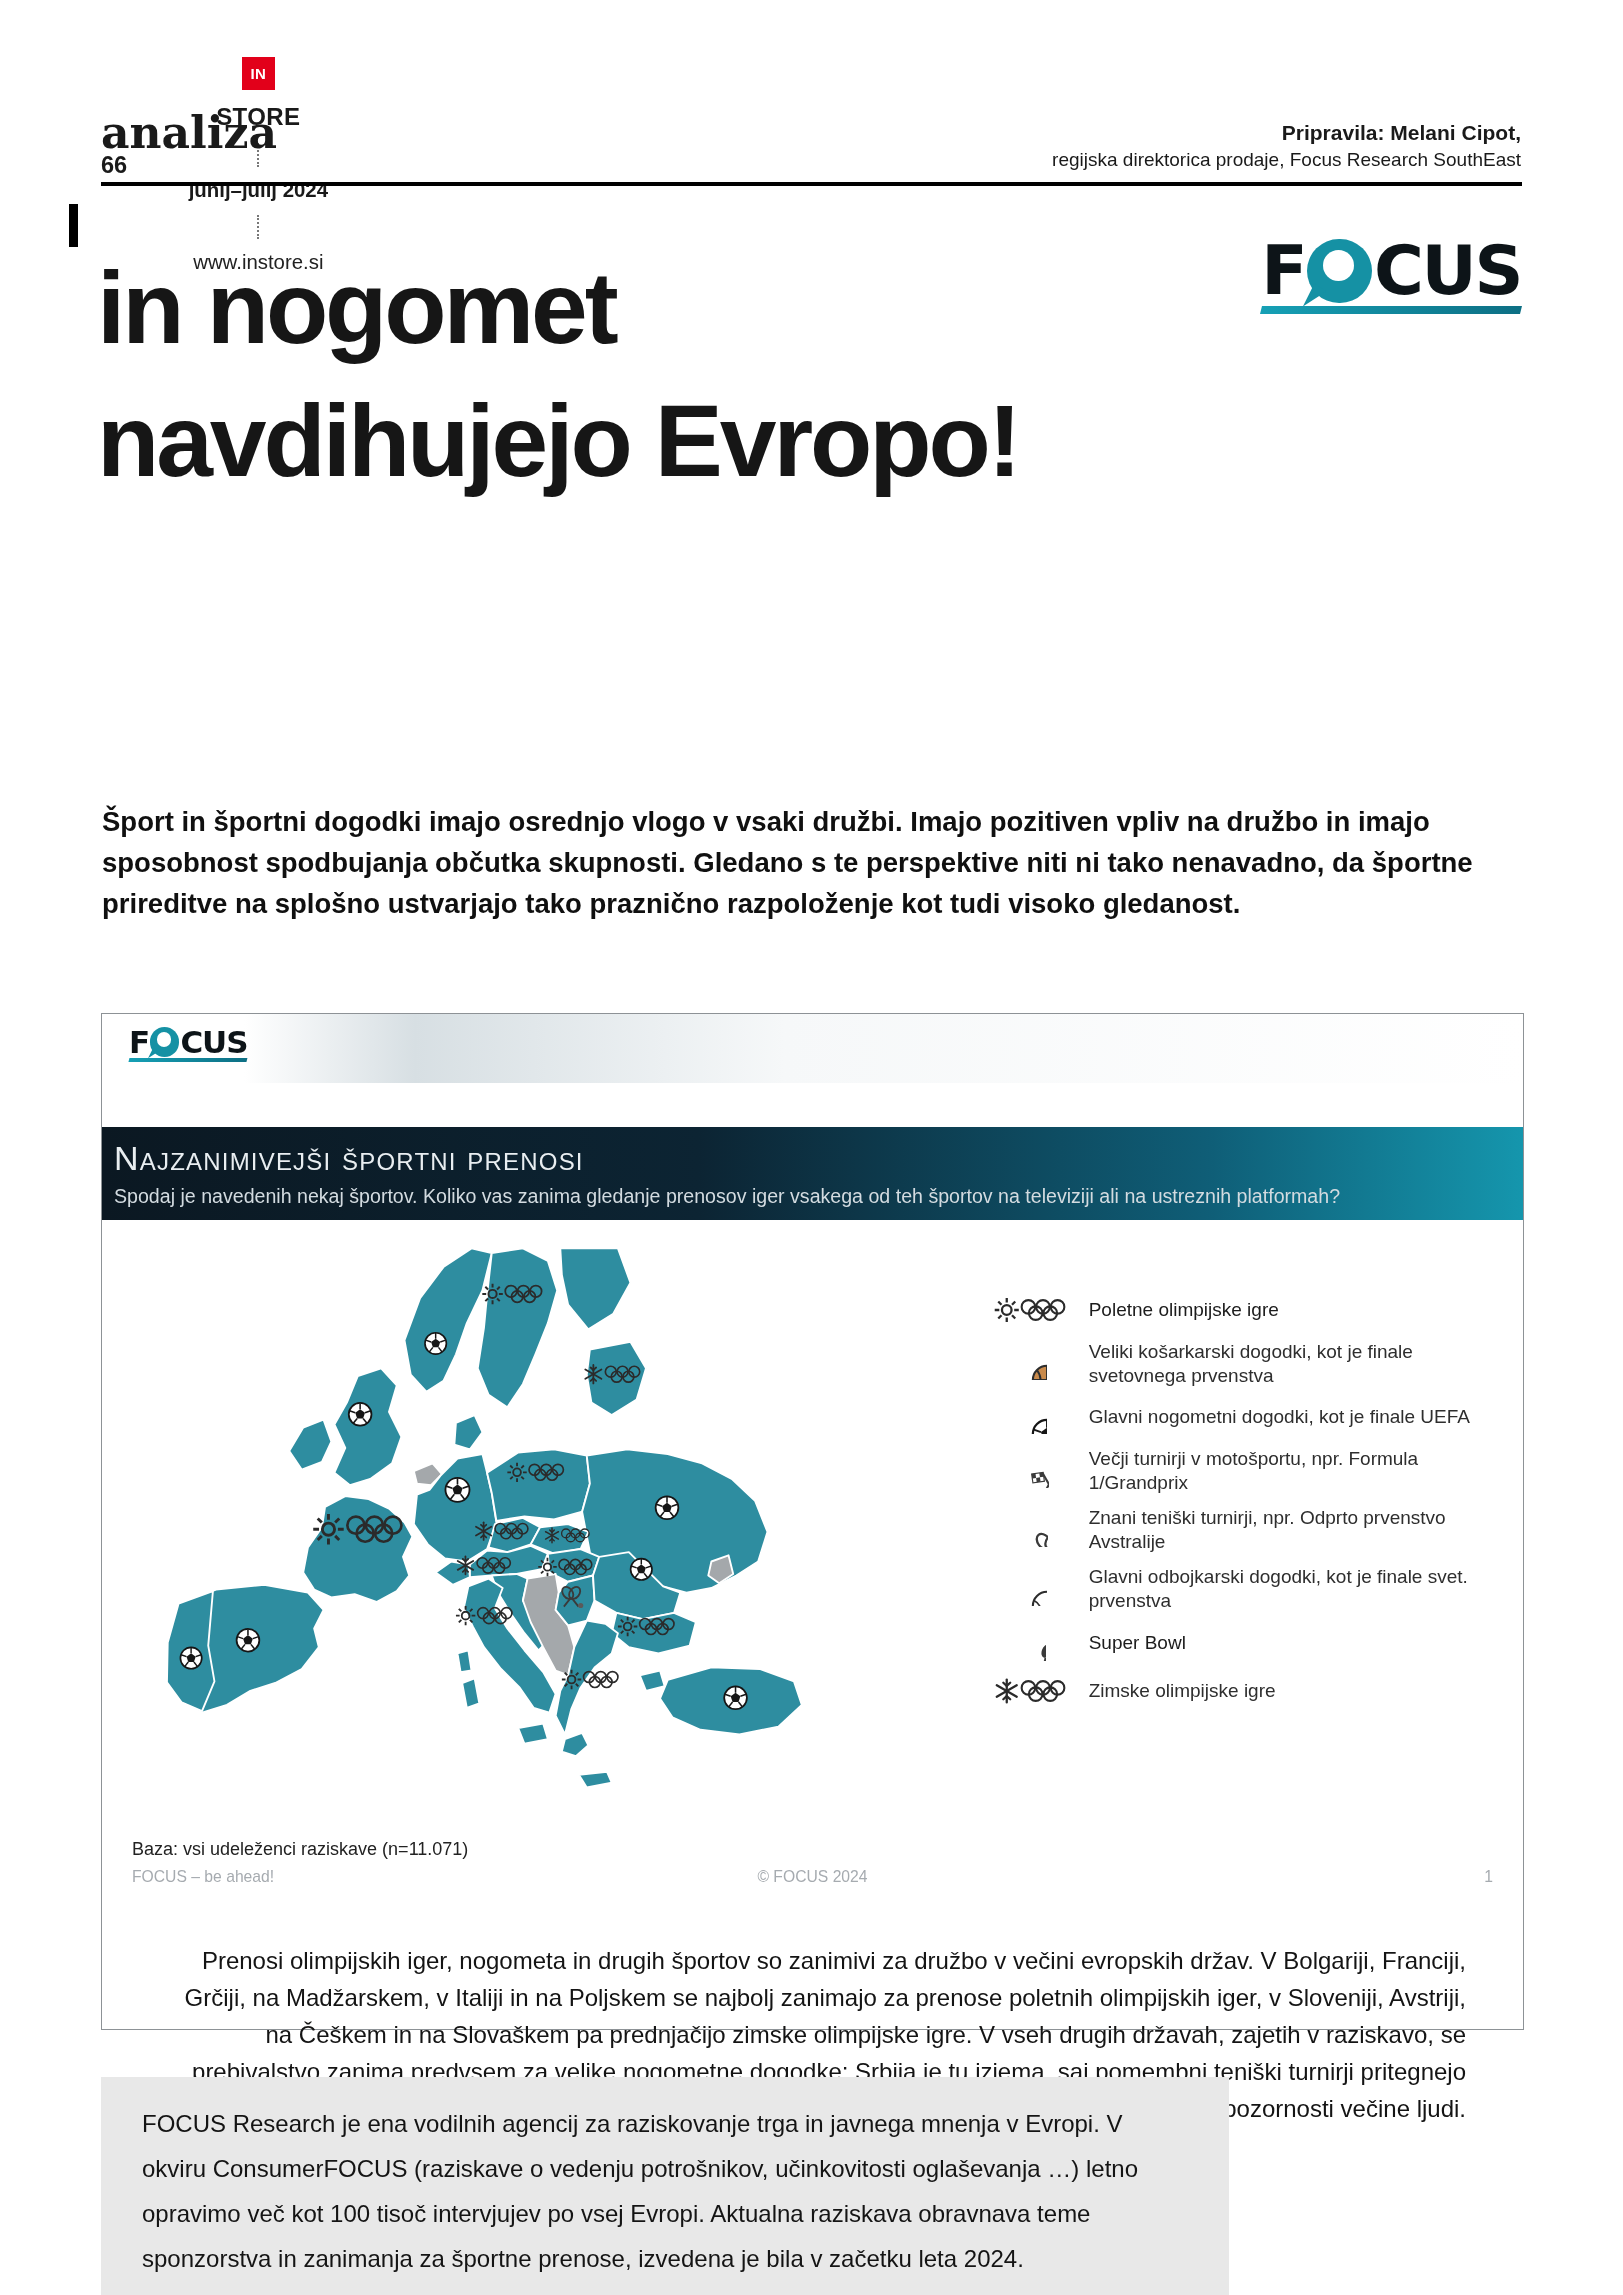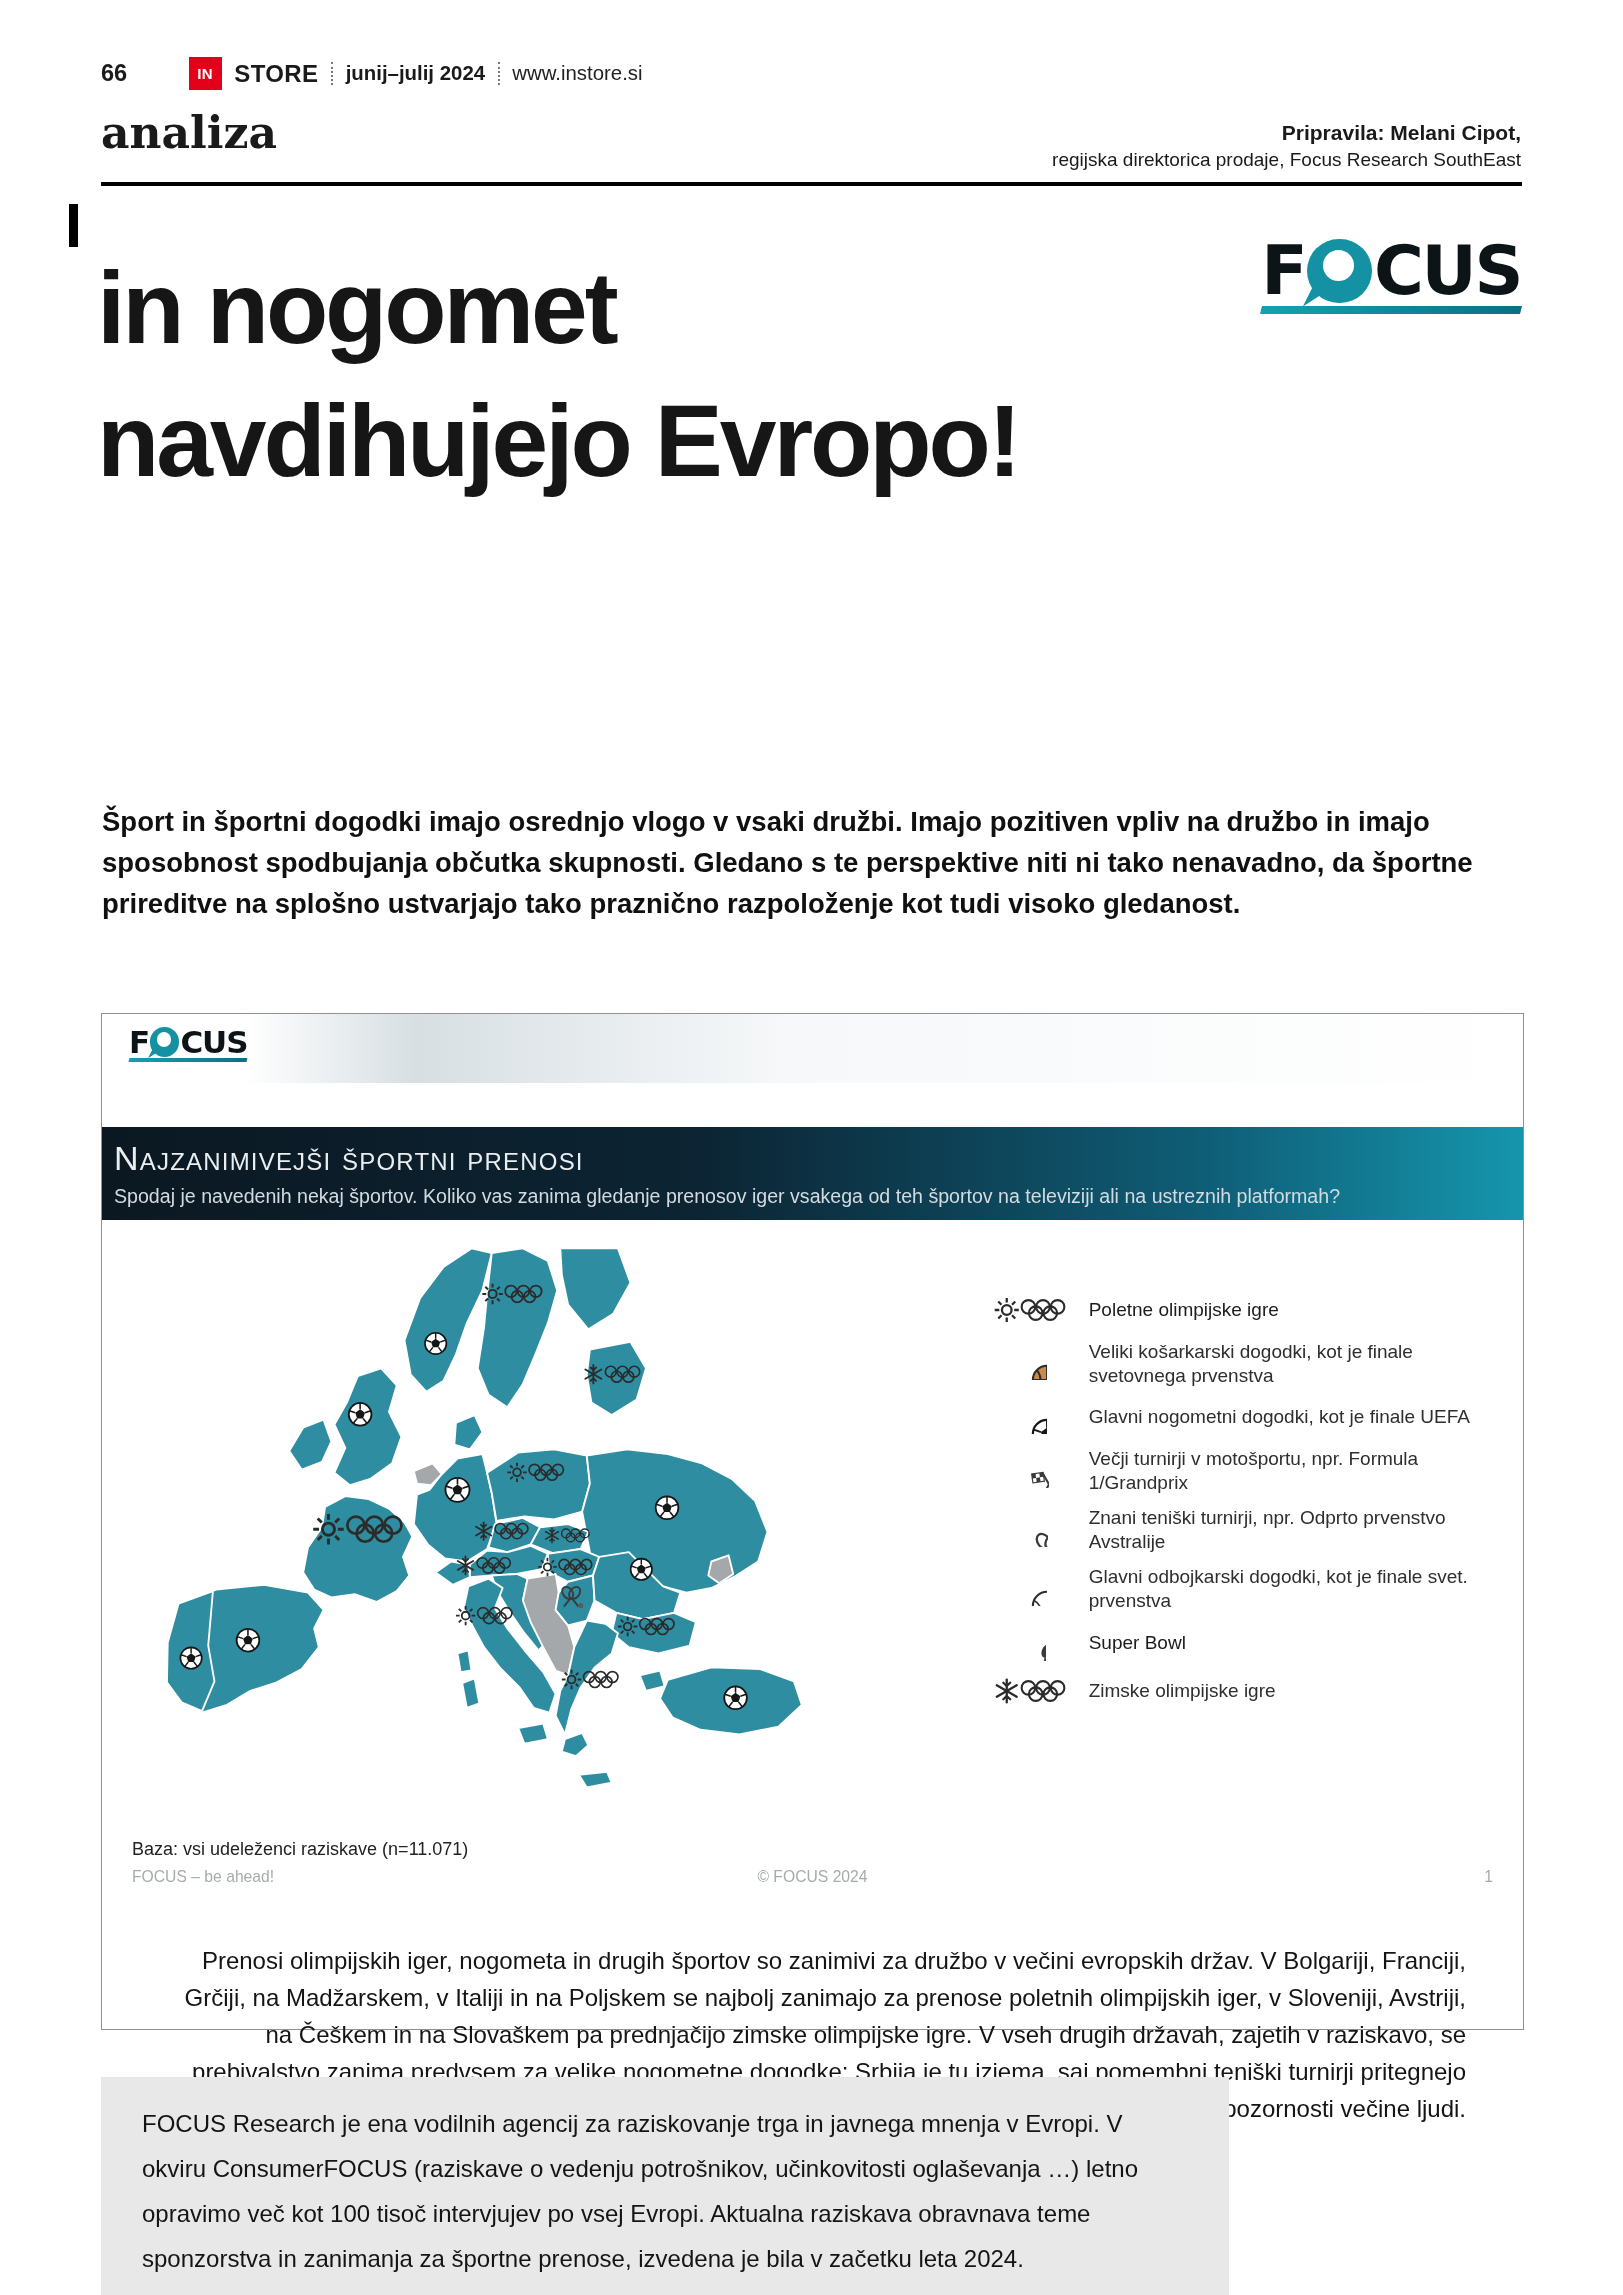--- a/index.html
+++ b/index.html
@@ -2,21 +2,21 @@
 <html style="font-size:12.6px"><head>
 <meta charset="utf-8">
 <style>
   html,body{margin:0;padding:0;background:#ffffff;}
   .page{position:relative;width:1623px;height:2295px;background:#fff;overflow:hidden;
         font-family:"Liberation Sans",sans-serif;color:#1a1a1a;}
 
   
   .masthead{position:absolute;top:57px;left:101px;right:101px;display:flex;align-items:center;gap:20.4px;}
   .pageno{font-size:23.6px;font-weight:700;}
-  .brand{display:flex;align-items:center;gap:12.6px;margin-left:41px;}
+  .brand{display:flex;align-items:center;gap:12.6px;margin-left:41px;flex-direction:column;}
   .brand-box{width:33px;height:33px;background:#e2001a;color:#fff;display:flex;align-items:center;justify-content:center;
              font-weight:700;font-size:15px;letter-spacing:0.4px;}
   .brand-store{font-size:24px;font-weight:700;letter-spacing:0.4px;}
   .dotsep{height:23.6px;border-left:2.4px dotted #777;}
   .issue{font-size:20.4px;font-weight:700;}
   .website{font-size:20.4px;color:#222;}
 
   .section-label{position:absolute;top:107px;left:101px;font-family:"DejaVu Serif",serif;font-weight:700;font-size:44px;}
   .byline{position:absolute;top:119px;right:102px;text-align:right;line-height:1.35;}
   .byline .b1{font-size:21px;font-weight:700;}

